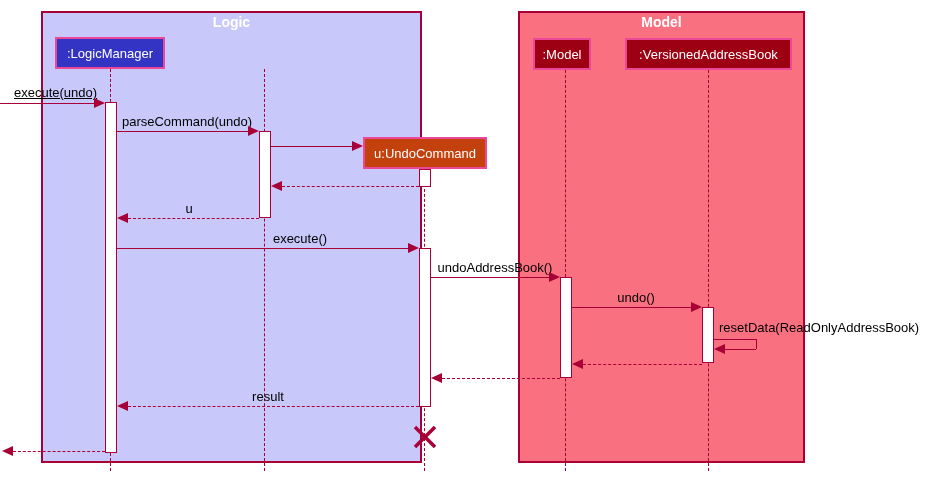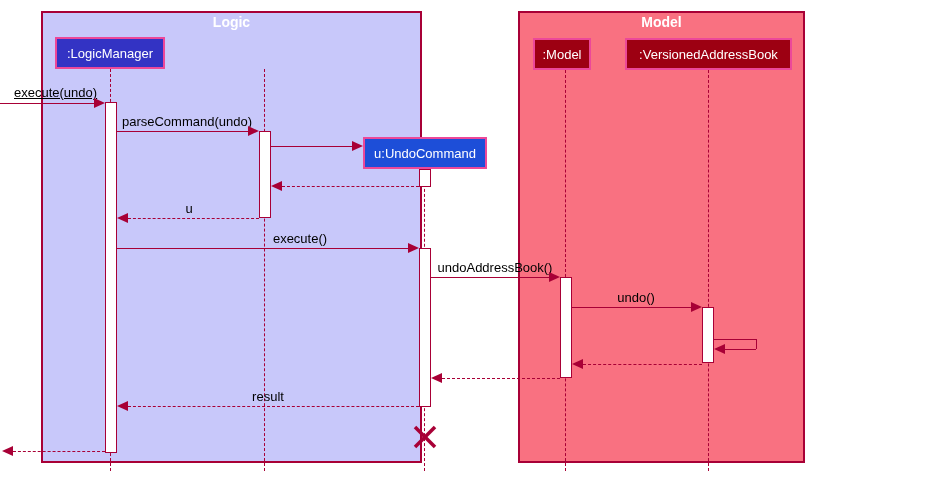--- a/index.html
+++ b/index.html
@@ -73,20 +73,21 @@
   <div class="head-right" style="left:408px;top:243px;"></div>
 
   <span class="msg-label centered" style="left:495px;top:261px;">undoAddressBook()</span>
   <div class="msg-line" style="left:431px;top:277px;width:118px;"></div>
   <div class="head-right" style="left:549px;top:272px;"></div>
 
   <span class="msg-label centered" style="left:636px;top:291px;">undo()</span>
   <div class="msg-line" style="left:572px;top:307px;width:119px;"></div>
   <div class="head-right" style="left:691px;top:302px;"></div>
 
+  <span class="msg-label" style="left:719px;top:321px;">resetData(ReadOnlyAddressBook)</span>
   <div class="msg-line" style="left:714px;top:339px;width:42px;"></div>
   <div class="msg-vline" style="left:756px;top:339px;height:10px;"></div>
   <div class="msg-line" style="left:725px;top:349px;width:31px;"></div>
   <div class="head-left" style="left:714px;top:344px;"></div>
 
   <div class="msg-line dashed" style="left:583px;top:364px;width:119px;"></div>
   <div class="head-left" style="left:572px;top:359px;"></div>
 
   <div class="msg-line dashed" style="left:442px;top:378px;width:118px;"></div>
   <div class="head-left" style="left:431px;top:373px;"></div>
@@ -94,21 +95,21 @@
   <span class="msg-label centered" style="left:268px;top:390px;text-align:right;">result</span>
   <div class="msg-line dashed" style="left:128px;top:406px;width:291px;"></div>
   <div class="head-left" style="left:117px;top:401px;"></div>
 
   <div class="msg-line dashed" style="left:13px;top:451px;width:92px;"></div>
   <div class="head-left" style="left:2px;top:446px;"></div>
 
   <div class="participant" style="left:55px;top:37px;width:110px;height:32px;background:#3333C4;">
     <span>:LogicManager</span>
   </div>
-  <div class="participant" style="left:363px;top:137px;width:124px;height:32px;background:#1d4ed8;">
+  <div class="participant" style="left:363px;top:137px;width:124px;height:32px;background:#c2410c;">
     <span>u:UndoCommand</span>
   </div>
   <div class="participant" style="left:533px;top:38px;width:58px;height:32px;background:#9D0012;">
     <span>:Model</span>
   </div>
   <div class="participant" style="left:625px;top:38px;width:167px;height:32px;background:#9D0012;">
     <span>:VersionedAddressBook</span>
   </div>
 
   <svg class="destroy" style="left:412px;top:424px;" width="26" height="26" viewBox="0 0 26 26">

